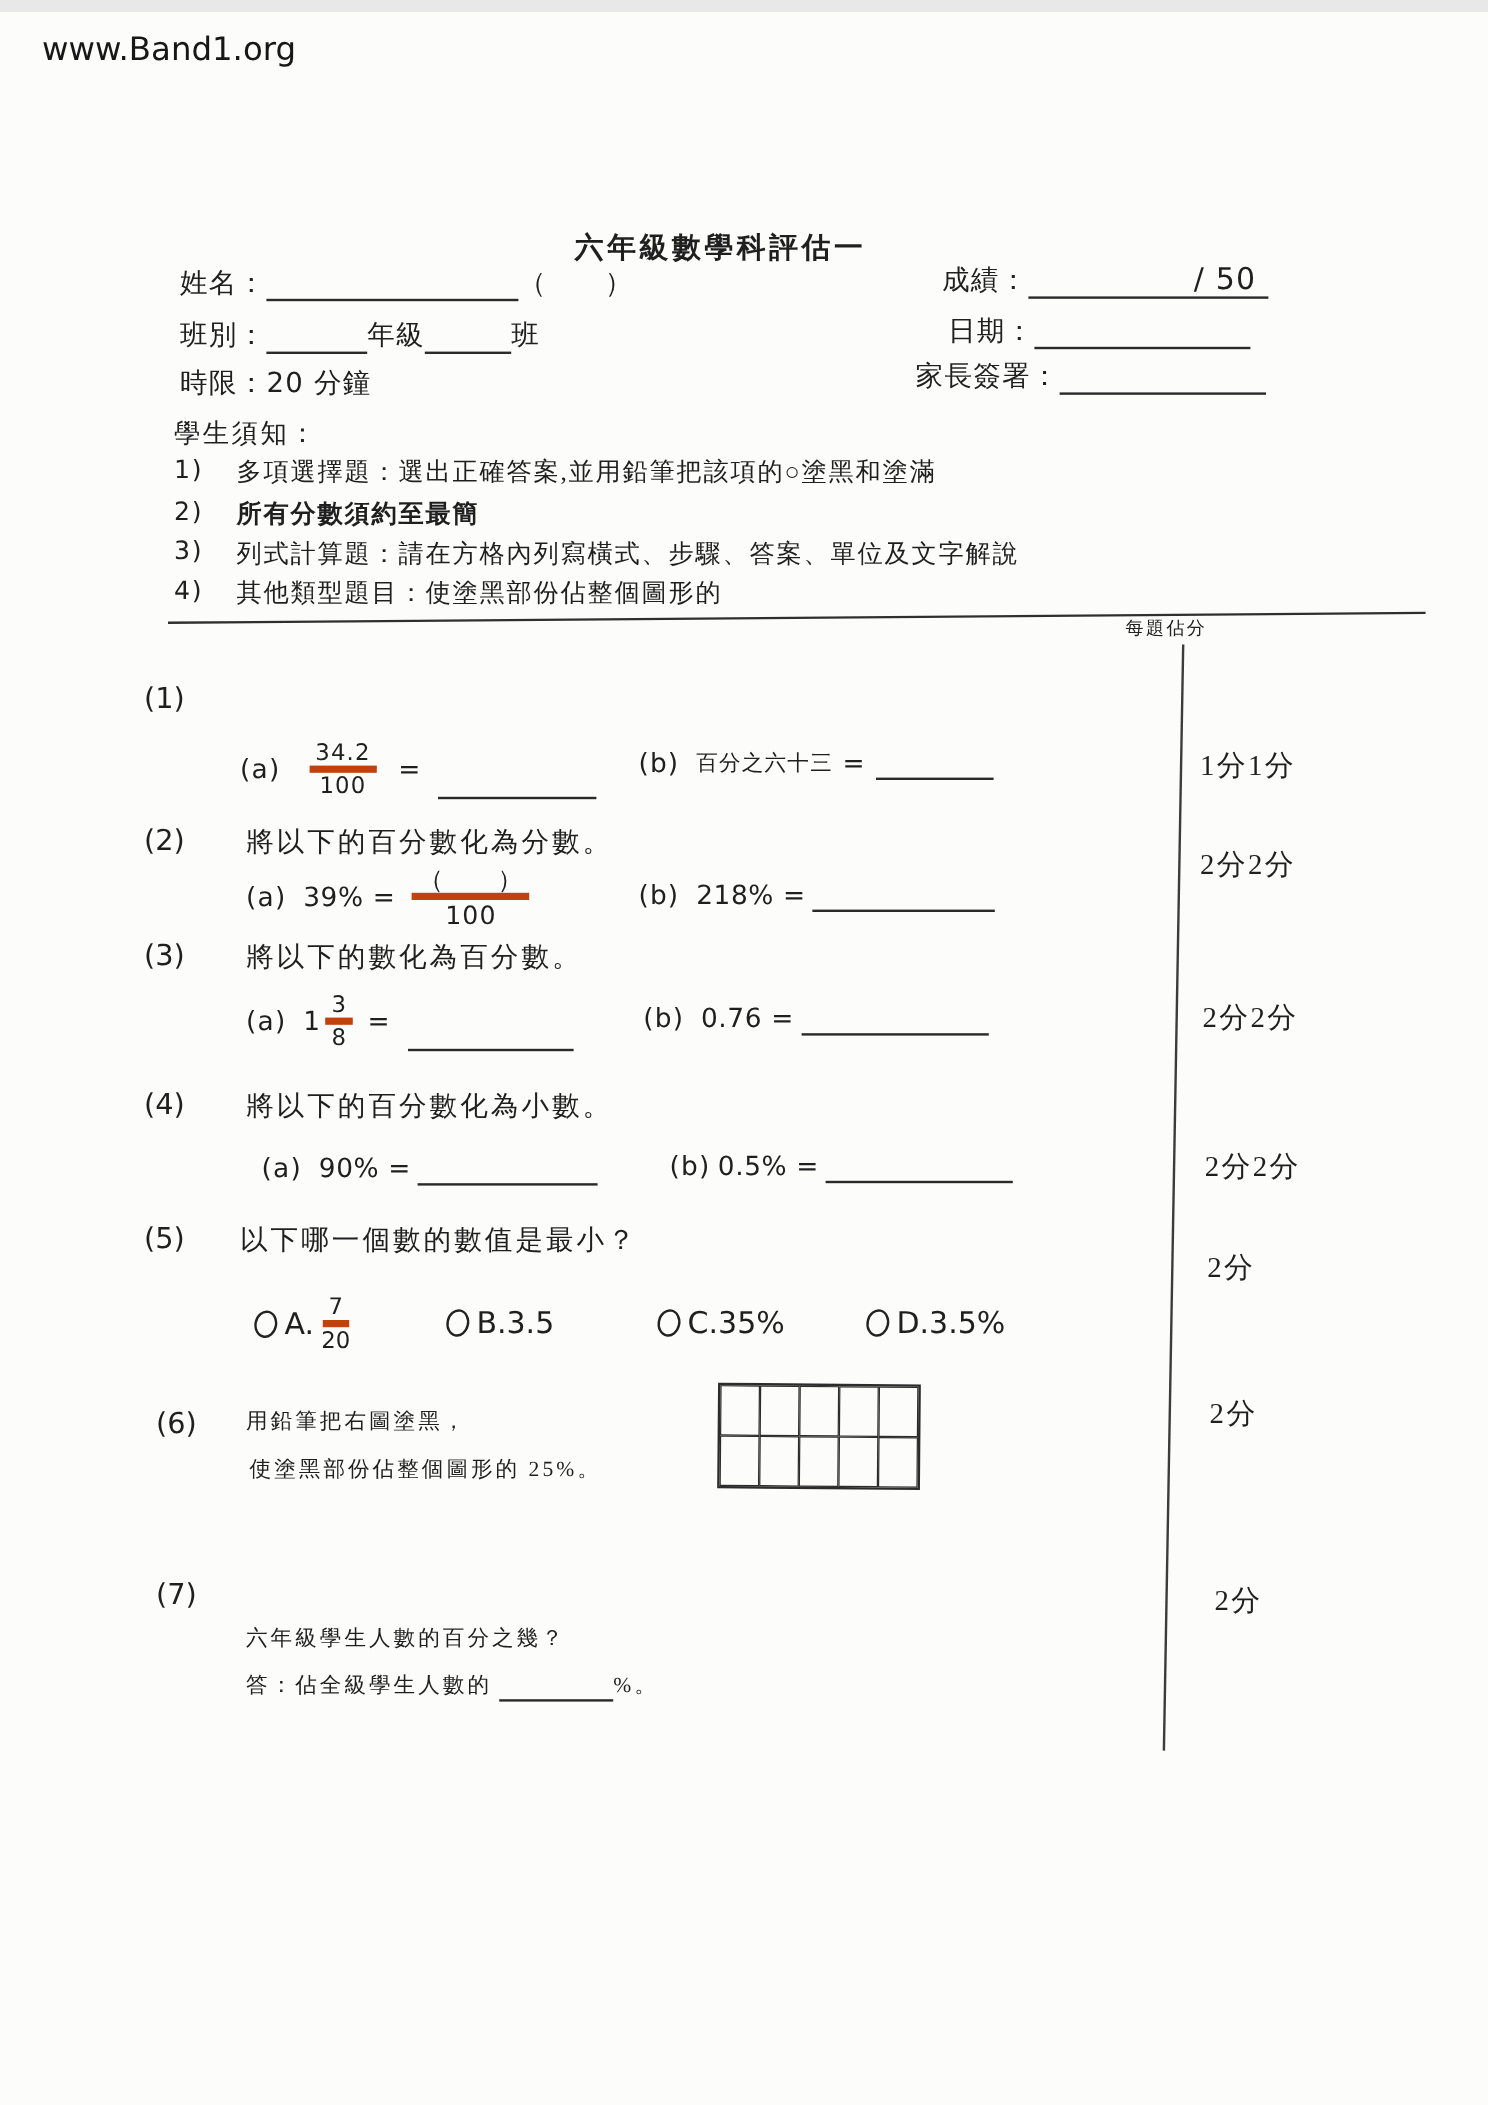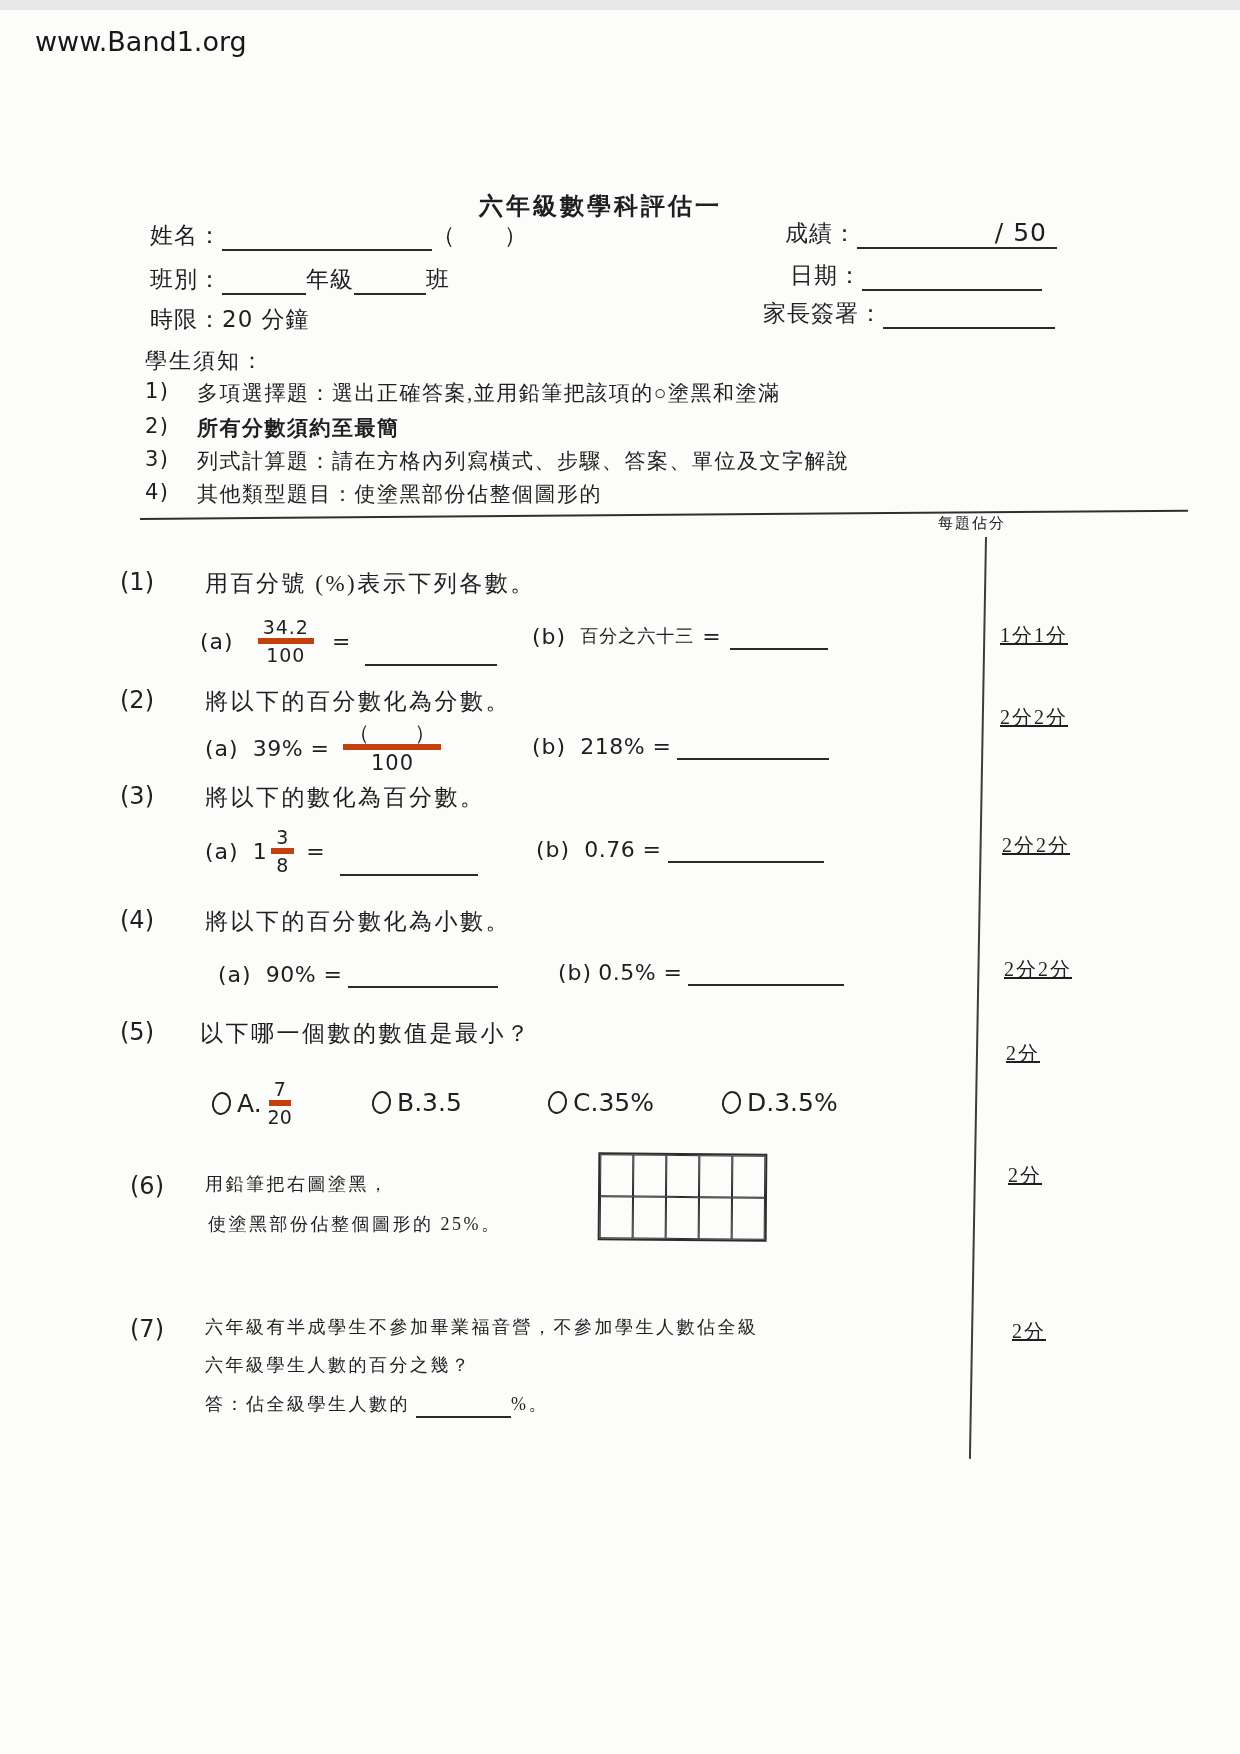--- a/index.html
+++ b/index.html
@@ -16,21 +16,21 @@
   .blank{display:inline-block;border-bottom:2.2px solid #2a2a2a;height:26px;vertical-align:bottom;}
   .score-total{display:flex;justify-content:flex-end;align-items:flex-end;padding-right:10px;
     font-size:25px;font-family:"DejaVu Sans",sans-serif;}
   .notes-heading{font-size:22px;letter-spacing:2px;}
   .note{display:flex;font-size:21px;letter-spacing:1.5px;}
   .note .n{width:52px;flex:0 0 52px;font-family:"DejaVu Sans",sans-serif;}
   .note.bold .t{font-weight:bold;}
   .sep{height:2.4px;background:#2f2f2f;transform:rotate(-0.45deg);transform-origin:left center;}
   .marks-header{font-size:15px;letter-spacing:2px;color:#222;}
   .vline{width:2px;background:#3c3c3c;transform:rotate(1deg);transform-origin:top center;}
-  .mark{font-size:20px;letter-spacing:2px;white-space:nowrap;text-decoration:underline;}
+  .mark{font-size:24px;letter-spacing:2px;white-space:nowrap;}
   .qnum{font-size:24px;font-family:"DejaVu Sans",sans-serif;}
   .stem{font-size:23px;letter-spacing:2.5px;white-space:nowrap;}
   .part{display:flex;align-items:center;font-size:22px;letter-spacing:1px;white-space:nowrap;}
   .part .lbl{font-family:"DejaVu Sans",sans-serif;margin-right:14px;}
   .part .val{font-family:"DejaVu Sans",sans-serif;letter-spacing:0.5px;}
   .frac{display:inline-flex;flex-direction:column;align-items:center;
     font-family:"DejaVu Sans",sans-serif;line-height:1.05;margin:0 10px;}
   .frac .fn{border-bottom:6px solid #c2410c;padding:0 5px;}
   .frac .fd{padding-top:2px;}
   .f19{font-size:19px;}
@@ -108,21 +108,20 @@
   <div class="abs vline" style="left:985px;top:527px;height:922px;"></div>
   <div class="abs mark" style="left:1000px;top:612px;">1分1分</div>
   <div class="abs mark" style="left:1000px;top:694px;">2分2分</div>
   <div class="abs mark" style="left:1002px;top:822px;">2分2分</div>
   <div class="abs mark" style="left:1004px;top:946px;">2分2分</div>
   <div class="abs mark" style="left:1006px;top:1030px;">2分</div>
   <div class="abs mark" style="left:1008px;top:1152px;">2分</div>
   <div class="abs mark" style="left:1012px;top:1308px;">2分</div>
 
   <div class="abs qnum" style="left:120px;top:558px;">(1)</div>
-  <div class="abs stem" style="left:205px;top:558px;">用百分號 (%)表示下列各數。</div>
   <div class="abs part" style="left:200px;top:608px;">
     <span class="lbl">(a)</span>
     <span class="frac f19">
       <span class="fn">34.2</span>
       <span class="fd">100</span>
     </span>
     <span class="eq">=</span>
     <span class="pblank" style="width:132px;"></span>
   </div>
   <div class="abs part" style="left:532px;top:612px;">
@@ -215,21 +214,20 @@
     <div class="cell"></div>
     <div class="cell"></div>
     <div class="cell"></div>
     <div class="cell"></div>
     <div class="cell"></div>
     <div class="cell"></div>
     <div class="cell"></div>
   </div>
 
   <div class="abs qnum" style="left:130px;top:1305px;">(7)</div>
-  <div class="abs qtext" style="left:205px;top:1305px;">六年級有半成學生不參加畢業福音營，不參加學生人數佔全級</div>
   <div class="abs part" style="left:205px;top:1380px;">
     <span class="qtext">答：佔全級學生人數的</span>
     <span class="pblank" style="width:95px;"></span>
     <span class="qtext">%。</span>
   </div>
   <div class="abs qtext" style="left:205px;top:1343px;">六年級學生人數的百分之幾？</div>
 
 </div>
 
 </body></html>

